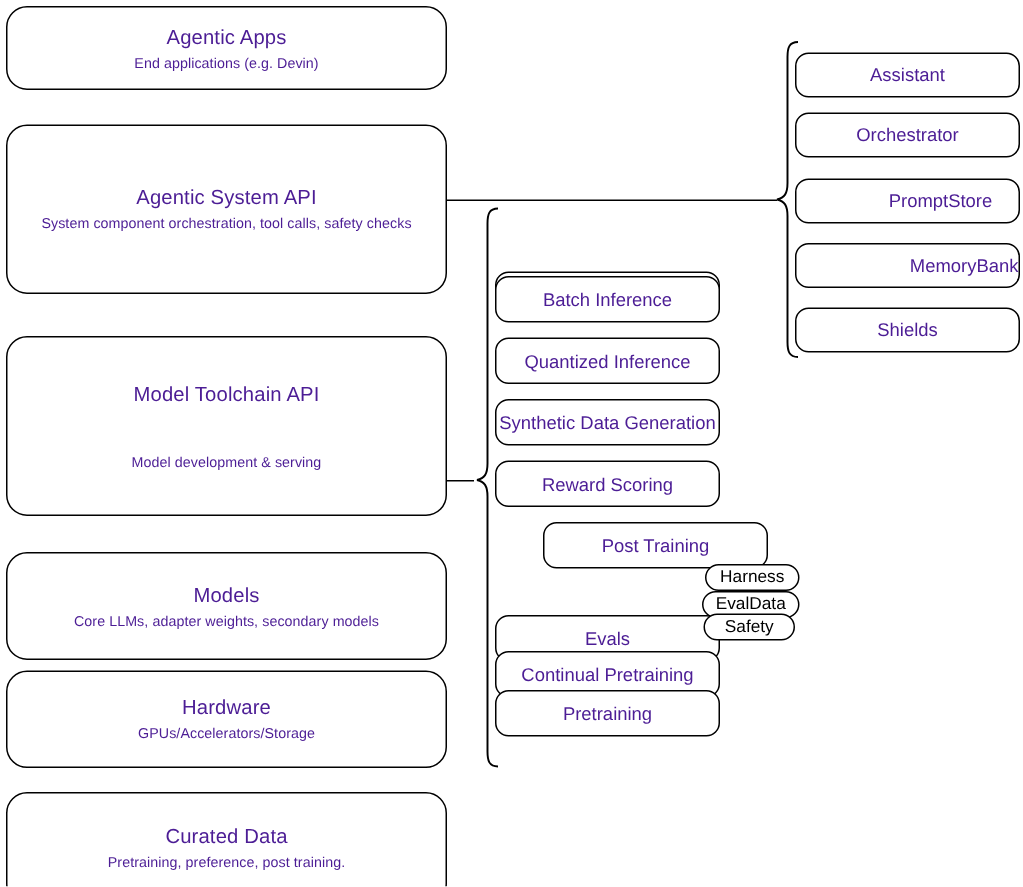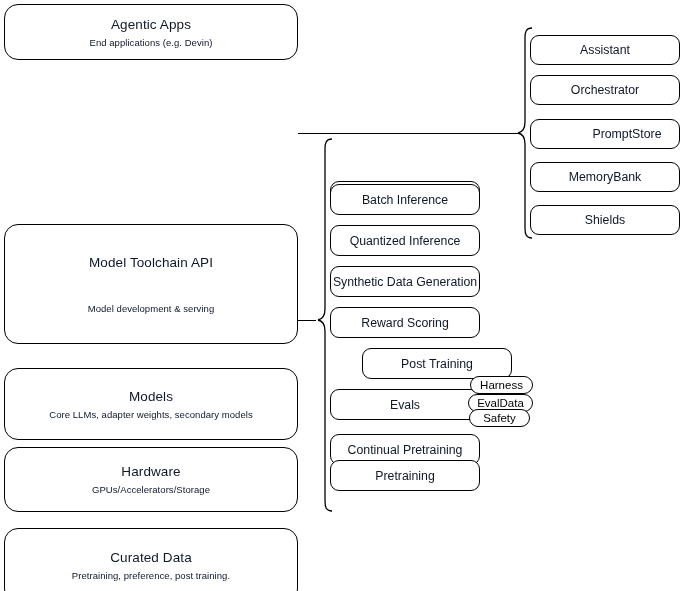--- a/index.html
+++ b/index.html
@@ -24,21 +24,21 @@
     position: absolute;
     box-sizing: border-box;
     border: 1.3px solid #000000;
     border-radius: 12px;
     background: #ffffff;
     display: flex;
     flex-direction: column;
     align-items: center;
     justify-content: center;
     text-align: center;
-    color: #0f172a;
+    color: #4c1d95;
   }
 
   
   .layer-box {
     left: 4px;
     width: 294px;
     border-radius: 14px;
   }
   .layer-title {
     font-size: 13.5px;
@@ -103,20 +103,24 @@
 </head>
 <body>
 
 <div id="canvas">
 
   <div class="box layer-box" style="top:4px; height:56px;">
     <div class="layer-title">Agentic Apps</div>
     <div class="layer-sub">End applications (e.g. Devin)</div>
   </div>
 
+  <div class="box layer-box" style="top:83px; height:113px;">
+    <div class="layer-title">Agentic System API</div>
+    <div class="layer-sub">System component orchestration, tool calls, safety checks</div>
+  </div>
 
   <div class="box layer-box" style="top:224px; height:120px;gap:28px;">
     <div class="layer-title">Model Toolchain API</div>
     <div class="layer-sub">Model development &amp; serving</div>
   </div>
 
   <div class="box layer-box" style="top:368px; height:72px;">
     <div class="layer-title">Models</div>
     <div class="layer-sub">Core LLMs, adapter weights, secondary models</div>
   </div>
@@ -139,21 +143,21 @@
 
   <div class="box right-box" style="top:35px;">
     <span>Assistant</span>
   </div>
   <div class="box right-box" style="top:75px;">
     <span>Orchestrator</span>
   </div>
   <div class="box right-box" style="top:119px;padding-left:44px;">
     <span>PromptStore</span>
   </div>
-  <div class="box right-box" style="top:162px;">
+  <div class="box right-box" style="top:162px;align-items:flex-end;">
     <span>MemoryBank</span>
   </div>
   <div class="box right-box" style="top:205px;">
     <span>Shields</span>
   </div>
 
   <div class="hline" style="left:298px; top:320px; width:18px;"></div>
 
   <svg class="brace" style="left:312px; top:137px;" width="22" height="382" viewBox="0 0 22 382">
     <path d="M20 2 C14 2 13 6 13 12 L13 172 C13 179 11 182 6 183 C11 184 13 187 13 194 L13 364 C13 370 14 374 20 374"></path>
@@ -170,21 +174,21 @@
   </div>
   <div class="box mid-box" style="top:266px;">
     <span>Synthetic Data Generation</span>
   </div>
   <div class="box mid-box" style="top:307px;">
     <span>Reward Scoring</span>
   </div>
   <div class="box mid-box" style="top:348px;margin-left:32px;">
     <span>Post Training</span>
   </div>
-  <div class="box mid-box" style="top:389px;">
+  <div class="box mid-box" style="top:410px;">
     <span>Evals</span>
   </div>
   <div class="box mid-box" style="top:434px;justify-content:center;">
     <span>Continual Pretraining</span>
   </div>
   <div class="box mid-box" style="top:460px;">
     <span>Pretraining</span>
   </div>
 
   <div class="pill" style="left:470px; top:376px; width:63px;">

